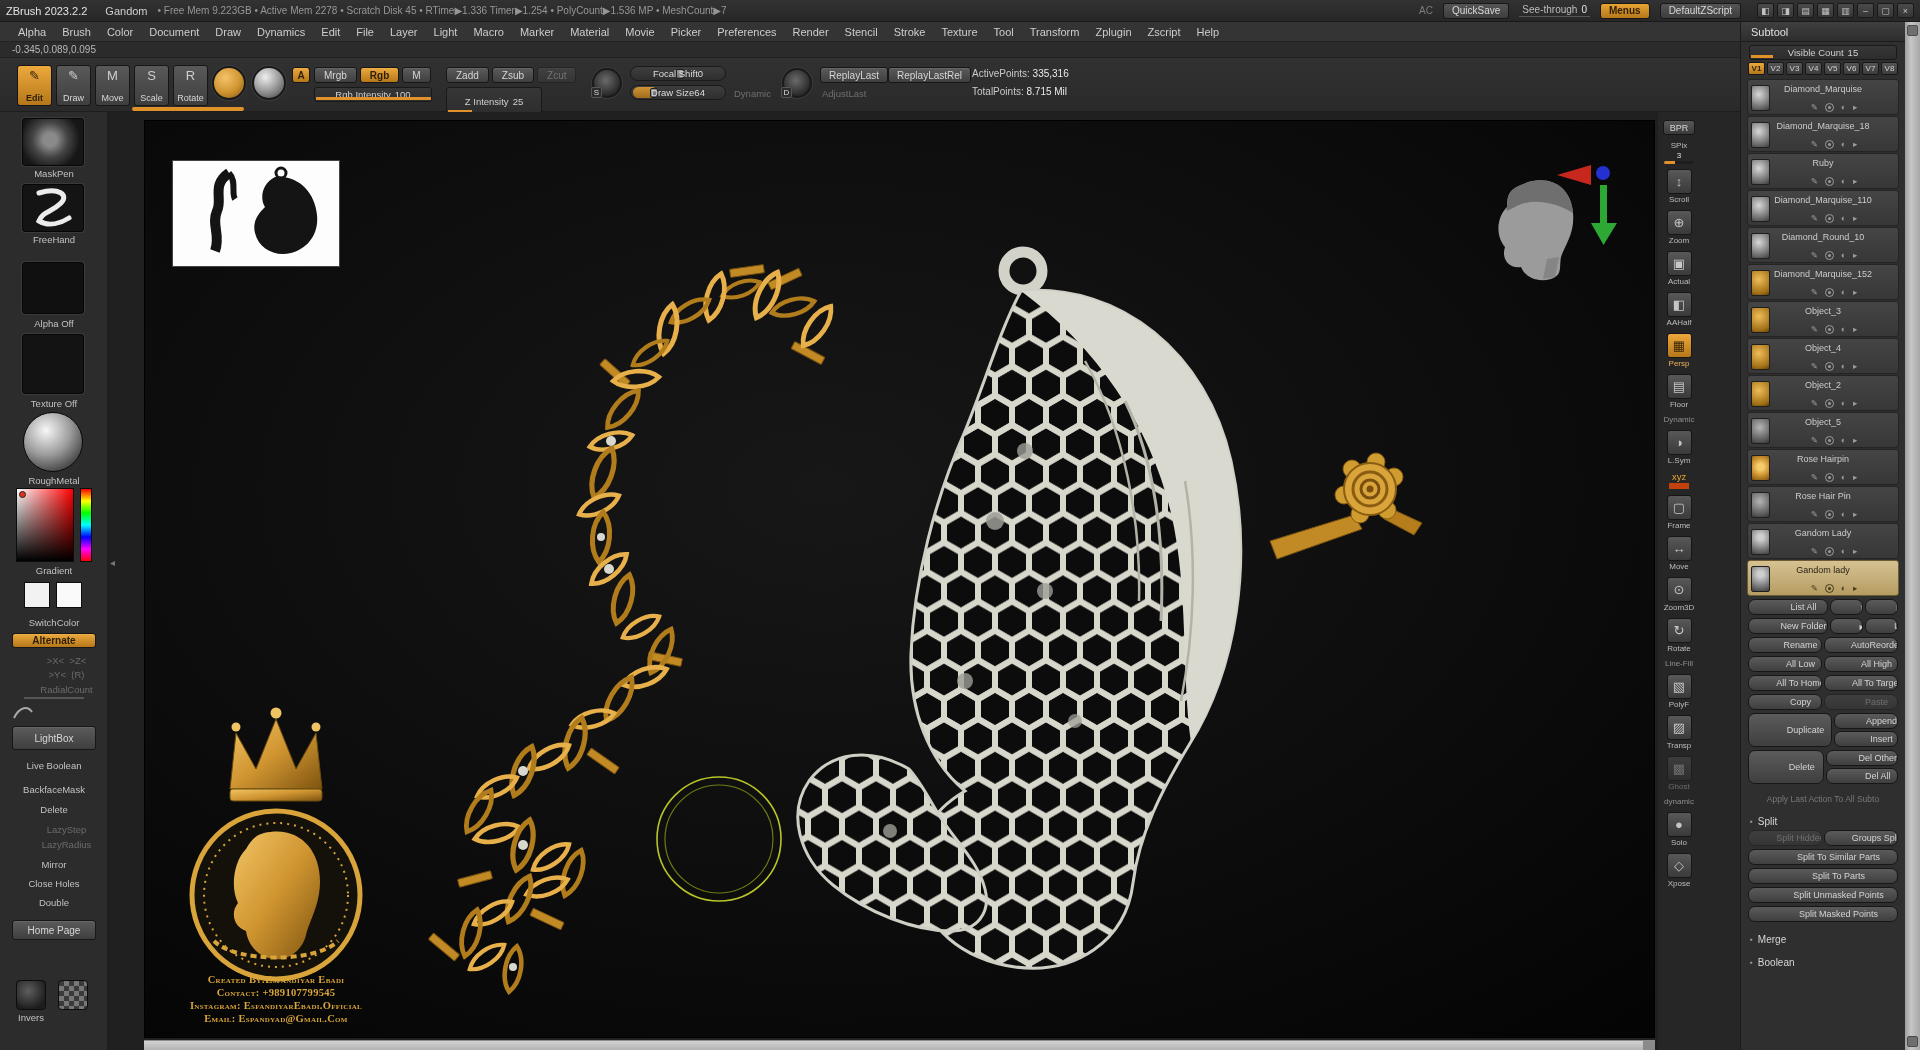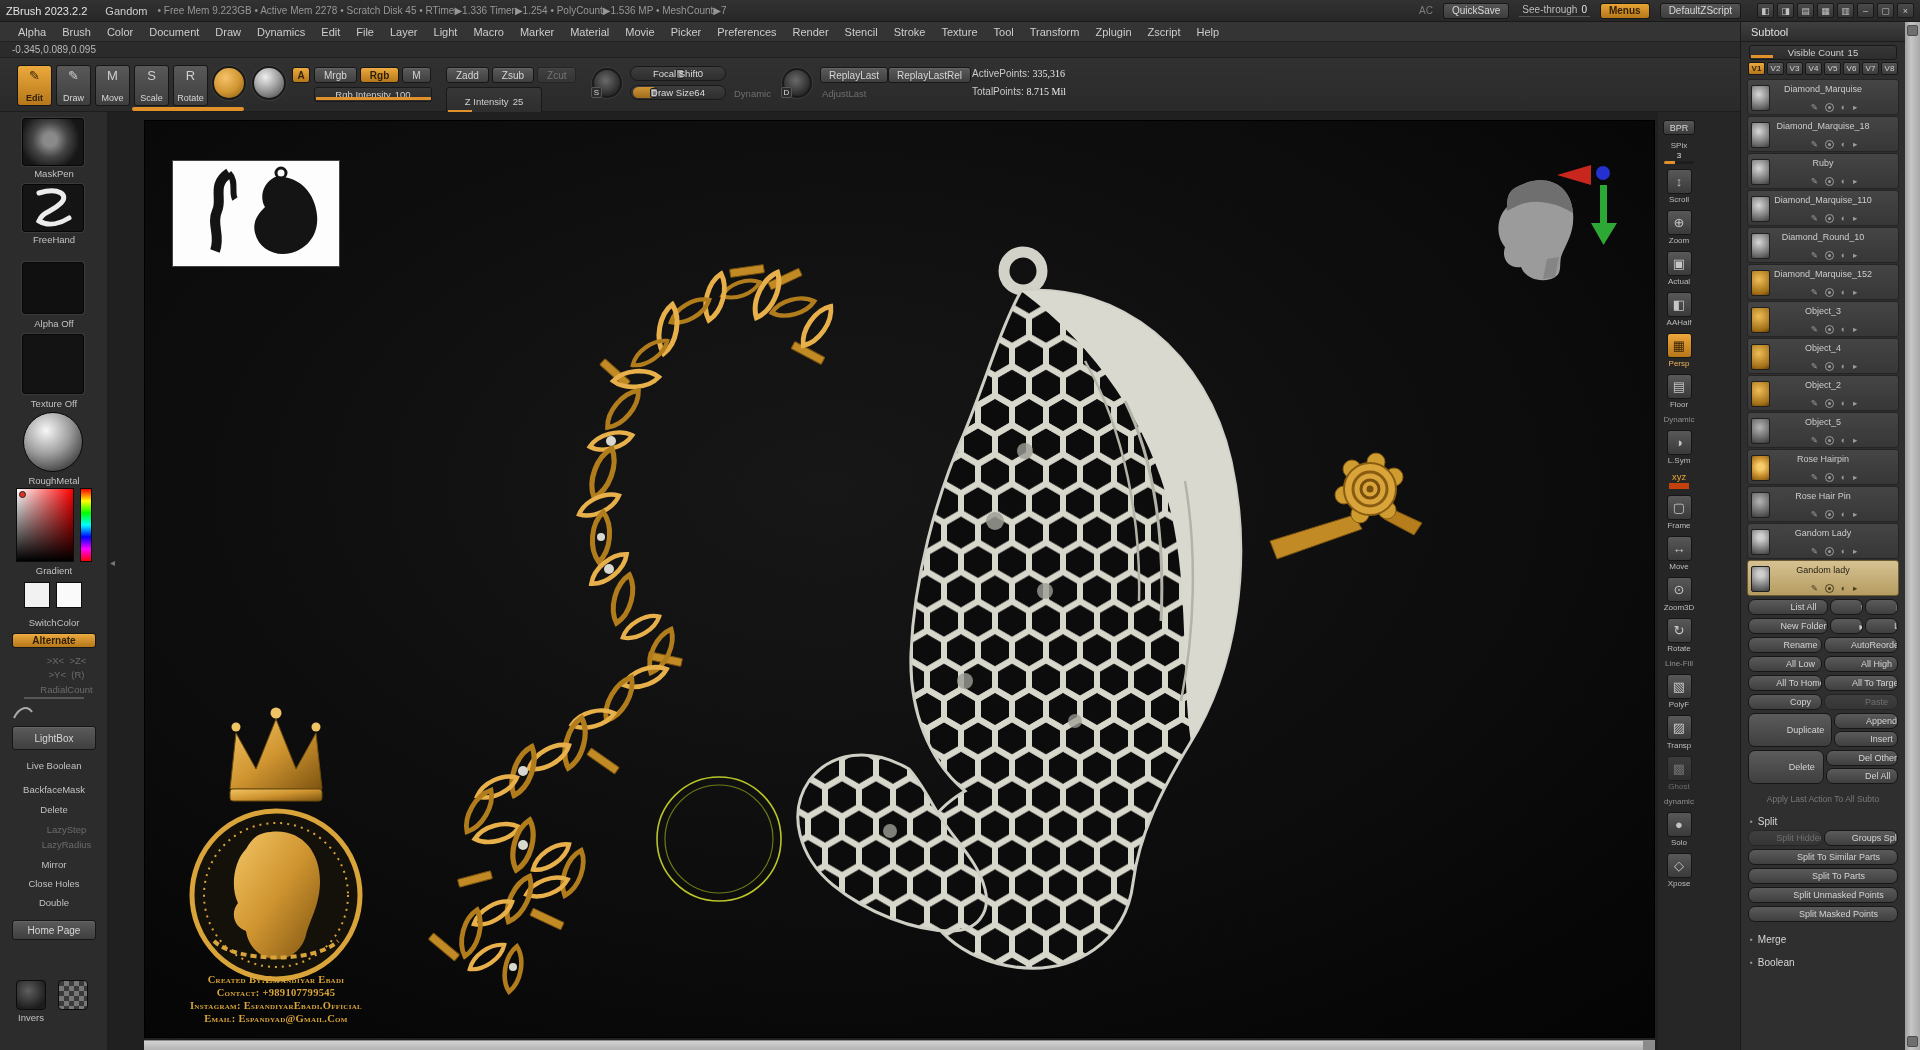--- a/index.html
+++ b/index.html
@@ -57,21 +57,21 @@
 .mode-btn.active{background:linear-gradient(#eca93c,#b5771a);}
 .mode-btn.active .mglyph,.mode-btn.active .mlabel{color:#32210a;font-weight:bold;}
 .round-ico{position:absolute;border-radius:50%;border:2px solid #1a1a1a;box-shadow:0 0 0 1px #3c3c3c;}
 .round-ico .badge{position:absolute;left:-3px;bottom:-2px;width:11px;height:11px;border-radius:2px;background:#2c2c2c;
 border:1px solid #555;color:#ddd;font-size:8px;display:flex;align-items:center;justify-content:center;}
 .brush-prev{background:radial-gradient(circle at 38% 32%,#f5c26a,#cf9430 55%,#7c5410);}
 .sphere-prev{background:radial-gradient(circle at 38% 30%,#efefef,#9a9a9a 50%,#3c3c3c);}
 .dark-ring{background:radial-gradient(circle at 45% 40%,#6a6a6a,#2a2a2a 70%);}
 .ts-abs{position:absolute;}
 .ts-text{font-size:10px;color:#c9c9c9;}
-.ts-text .v{color:#eaeaea;font-family:Liberation Serif, serif;}
+.ts-text .v{color:#eaeaea;}
 .ts-dim{font-size:9.5px;color:#6f6f6f;}
 .shelf-tab-bar{position:absolute;left:132px;top:49px;width:112px;height:4px;background:#e0912a;border-radius:2px;}
 
 
 .leftshelf{position:absolute;left:0;top:112px;width:108px;height:938px;background:#2c2c2c;border-right:1px solid #1e1e1e;}
 .ls-abs{position:absolute;}
 .thumb{background:#141414;border:1px solid #060606;border-radius:3px;box-shadow:0 0 0 1px #3a3a3a;}
 .shelf-label{width:108px;text-align:center;font-size:9.5px;color:#c2c2c2;}
 .shelf-label.dim{color:#6b6b6b;padding-left:25px;}
 .box-btn{left:12px;width:84px;height:15px;position:absolute;}

